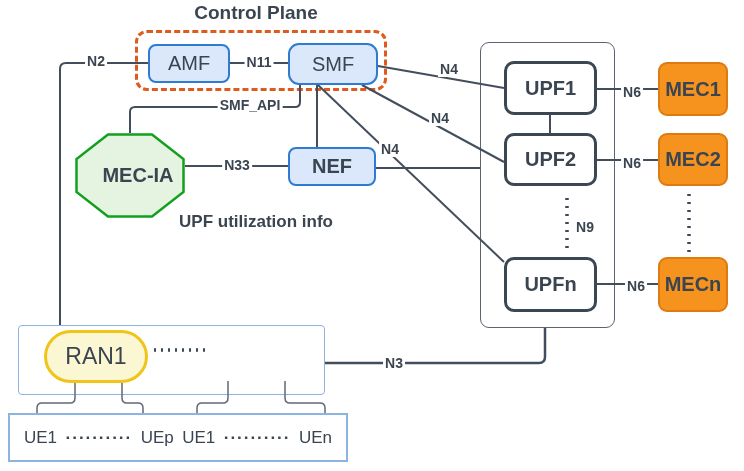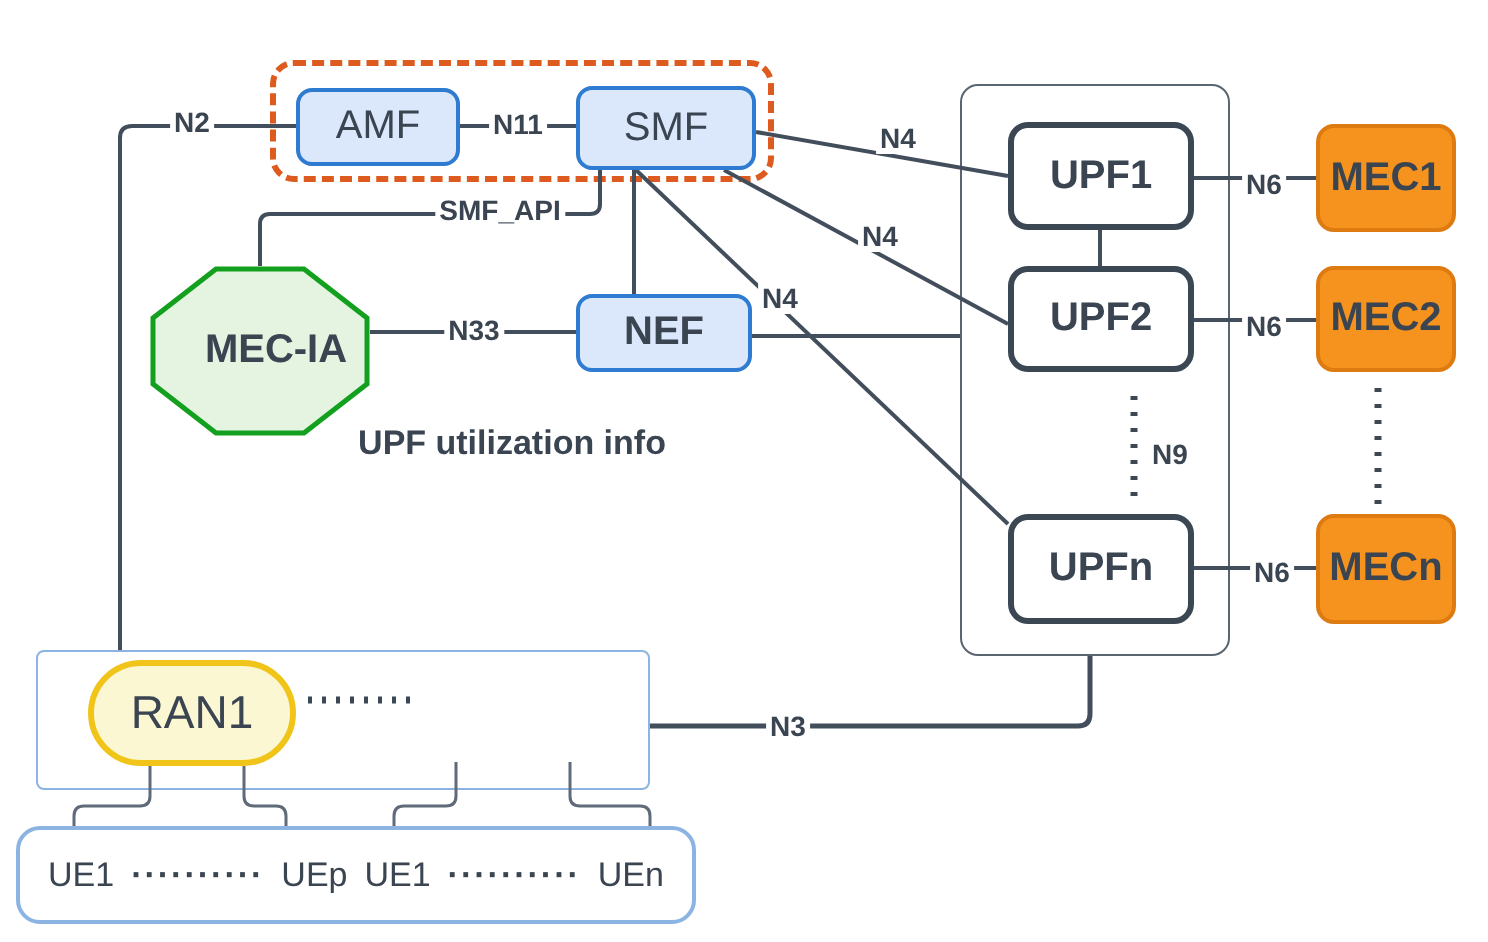--- a/index.html
+++ b/index.html
@@ -26,21 +26,21 @@
   .group-box{background:#fff;z-index:1;}
   .cp-box{border:3px dashed var(--cp-dash);border-radius:12px;z-index:1;background:transparent;}
   .edge-label{z-index:4;background:#fff;padding:0 2px;font-size:14px;font-weight:700;
     transform:translate(-50%,-50%);white-space:nowrap;}
   .big-label{z-index:4;font-weight:700;transform:translate(-50%,-50%);white-space:nowrap;}
   .octagon-wrap{z-index:3;}
   .octagon-wrap .oct-label{position:absolute;left:0;top:0;width:100%;height:100%;
     display:flex;align-items:center;justify-content:center;font-size:20px;font-weight:700;}
   .ue-row{display:flex;align-items:center;justify-content:space-between;
     padding:0 14px;font-size:17px;z-index:3;background:#fff;
-    border:2px solid var(--lblue-border);border-radius:12px;}
+    border:2px solid var(--lblue-border);border-radius:0;}
   .dots{letter-spacing:1px;font-weight:700;color:var(--text);}
 </style>
 </head>
 <body>
 
 <div class="stage">
 
   <div class="abs cp-box" style="left:135px;top:30px;width:252px;height:61px;"></div>
   <div class="abs group-box" style="left:480px;top:42px;width:135px;height:286px;border:1.5px solid var(--gray-border);border-radius:9px;"></div>
   <div class="abs group-box" style="left:18px;top:325px;width:307px;height:70px;border:1.5px solid var(--lblue-border);border-radius:4px;"></div>
@@ -78,26 +78,27 @@
     <path d="M154,350 L206,350" stroke-width="3.5" stroke-dasharray="2 5" stroke="#3c4754"></path>
 
     <g stroke="#5f6b78" stroke-width="1.5">
       <path d="M75,383 L75,398 Q75,403 70,403 L42,403 Q37,403 37,408 L37,413"></path>
       <path d="M122,383 L122,398 Q122,403 127,403 L138,403 Q143,403 143,408 L143,413"></path>
       <path d="M228,381 L228,398 Q228,403 223,403 L202,403 Q197,403 197,408 L197,413"></path>
       <path d="M285,381 L285,398 Q285,403 290,403 L320,403 Q325,403 325,408 L325,413"></path>
     </g>
   </svg>
 
+  <div class="abs big-label" style="left:256px;top:13px;font-size:19px;">Control Plane</div>
   <div class="abs big-label" style="left:256px;top:222px;font-size:17px;">UPF utilization info</div>
 
   <div class="abs node blue-box" style="left:148px;top:44px;width:82px;height:39px;">
     <span>AMF</span>
   </div>
-  <div class="abs node blue-box" style="left:288px;top:43px;width:90px;height:42px;">
+  <div class="abs node blue-box" style="left:288px;top:43px;width:90px;height:42px;border-radius:11px;">
     <span>SMF</span>
   </div>
   <div class="abs node blue-box" style="left:288px;top:147px;width:88px;height:39px;font-weight:700;">
     <span>NEF</span>
   </div>
 
   <div class="abs octagon-wrap" style="left:75px;top:133px;width:126px;height:85px;">
     <svg width="110" height="85" viewBox="0 0 110 85">
       <polygon points="33,1.5 77,1.5 108.5,26 108.5,59 77,83.5 33,83.5 1.5,59 1.5,26" fill="#e4f4e0" stroke="#12a01e" stroke-width="2.5"></polygon>
     </svg>

